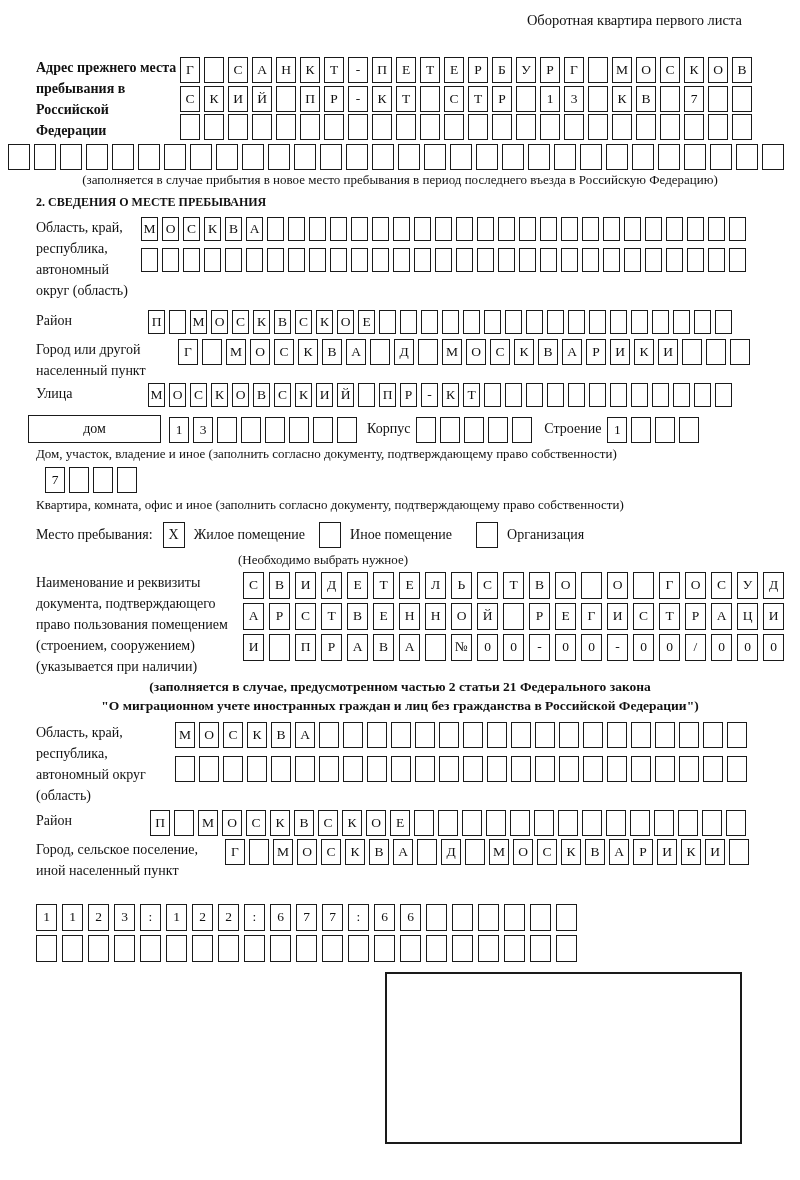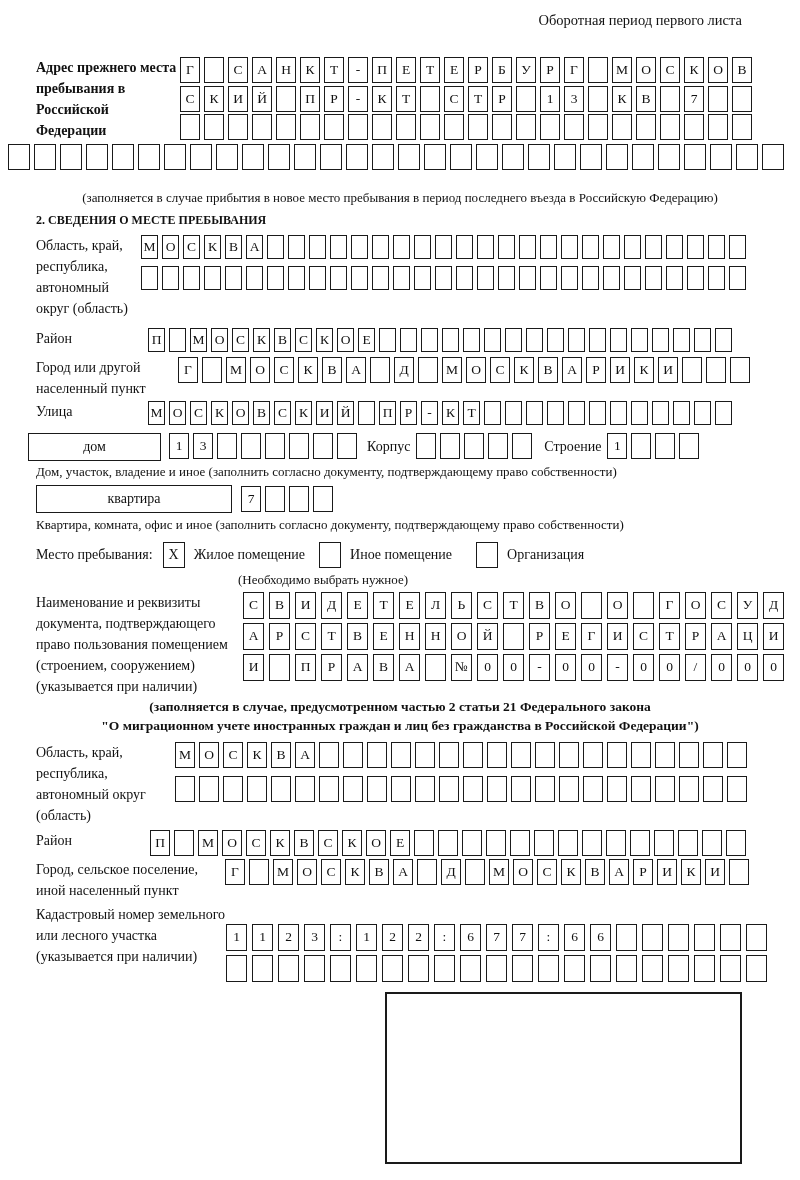--- a/index.html
+++ b/index.html
@@ -47,21 +47,21 @@
     box-sizing:border-box;width:357px;height:172px;border:2px solid #1a1a1a;
     margin-left:auto;margin-right:22px;background:#fff;
   }
   .notes-center{font-size:13.5px;text-align:center;line-height:1.45;font-weight:bold;}
 </style>
 </head>
 <body>
 
 <div class="sheet">
 
-  <div class="hdr">Оборотная период первого листа</div>
+  <div class="hdr">Оборотная квартира первого листа</div>
 
   <div class="frow">
     <div class="flabel" style="width:144px;font-weight:bold;">Адрес прежнего места пребывания в Российской Федерации</div>
     <div class="rows">
       <div class="cells cA mb2">
           <div class="cell">Г</div>
           <div class="cell"></div>
           <div class="cell">С</div>
           <div class="cell">А</div>
           <div class="cell">Н</div>
@@ -164,21 +164,21 @@
       <div class="cell"></div>
       <div class="cell"></div>
       <div class="cell"></div>
       <div class="cell"></div>
       <div class="cell"></div>
       <div class="cell"></div>
       <div class="cell"></div>
       <div class="cell"></div>
       <div class="cell"></div>
     </div>
-  <div class="caption center" style="margin-top:20px;">(заполняется в случае прибытия в новое место пребывания в период последнего въезда в Российскую Федерацию)</div>
+  <div class="caption center" style="margin-top:2px;">(заполняется в случае прибытия в новое место пребывания в период последнего въезда в Российскую Федерацию)</div>
 
   <div class="sect-title">2. СВЕДЕНИЯ О МЕСТЕ ПРЕБЫВАНИЯ</div>
 
   <div class="frow">
     <div class="flabel" style="width:105px;">Область, край, республика, автономный округ (область)</div>
     <div class="rows">
       <div class="cells cS mb7">
           <div class="cell">М</div>
           <div class="cell">О</div>
           <div class="cell">С</div>
@@ -334,21 +334,21 @@
         <div class="cell"></div>
         <div class="cell"></div>
         <div class="cell"></div>
         <div class="cell"></div>
         <div class="cell"></div>
         <div class="cell"></div>
         <div class="cell"></div>
       </div>
   </div>
 
-  <div class="frow" style="margin-top:8px;align-items:flex-start;margin-left:-8px;">
+  <div class="frow" style="margin-top:8px;align-items:flex-end;margin-left:-8px;">
     <div class="widebox" style="width:133px;">дом</div>
     <div class="cells cA" style="margin-left:8px;">
         <div class="cell">1</div>
         <div class="cell">3</div>
         <div class="cell"></div>
         <div class="cell"></div>
         <div class="cell"></div>
         <div class="cell"></div>
         <div class="cell"></div>
         <div class="cell"></div>
@@ -365,21 +365,20 @@
     <div class="cells cA" style="margin-left:6px;">
         <div class="cell">1</div>
         <div class="cell"></div>
         <div class="cell"></div>
         <div class="cell"></div>
       </div>
   </div>
   <div class="caption" style="margin-top:3px;">Дом, участок, владение и иное (заполнить согласно документу, подтверждающему право собственности)</div>
 
   <div class="frow" style="margin-top:5px;align-items:center;">
-    <div class="widebox" style="width:196px;">квартира</div>
     <div class="cells cA" style="margin-left:9px;">
         <div class="cell">7</div>
         <div class="cell"></div>
         <div class="cell"></div>
         <div class="cell"></div>
       </div>
   </div>
   <div class="caption" style="margin-top:4px;">Квартира, комната, офис и иное (заполнить согласно документу, подтверждающему право собственности)</div>
 
   <div class="stayrow">
@@ -584,21 +583,20 @@
         <div class="cell">А</div>
         <div class="cell">Р</div>
         <div class="cell">И</div>
         <div class="cell">К</div>
         <div class="cell">И</div>
         <div class="cell"></div>
       </div>
   </div>
 
   <div class="frow" style="margin-top:3px;">
-    <div class="flabel" style="width:190px;">Кадастровый номер земельного или лесного участка (указывается при наличии)</div>
     <div class="rows" style="margin-top:20px;">
       <div class="cells cK" style="margin-bottom:4px;">
           <div class="cell">1</div>
           <div class="cell">1</div>
           <div class="cell">2</div>
           <div class="cell">3</div>
           <div class="cell">:</div>
           <div class="cell">1</div>
           <div class="cell">2</div>
           <div class="cell">2</div>

